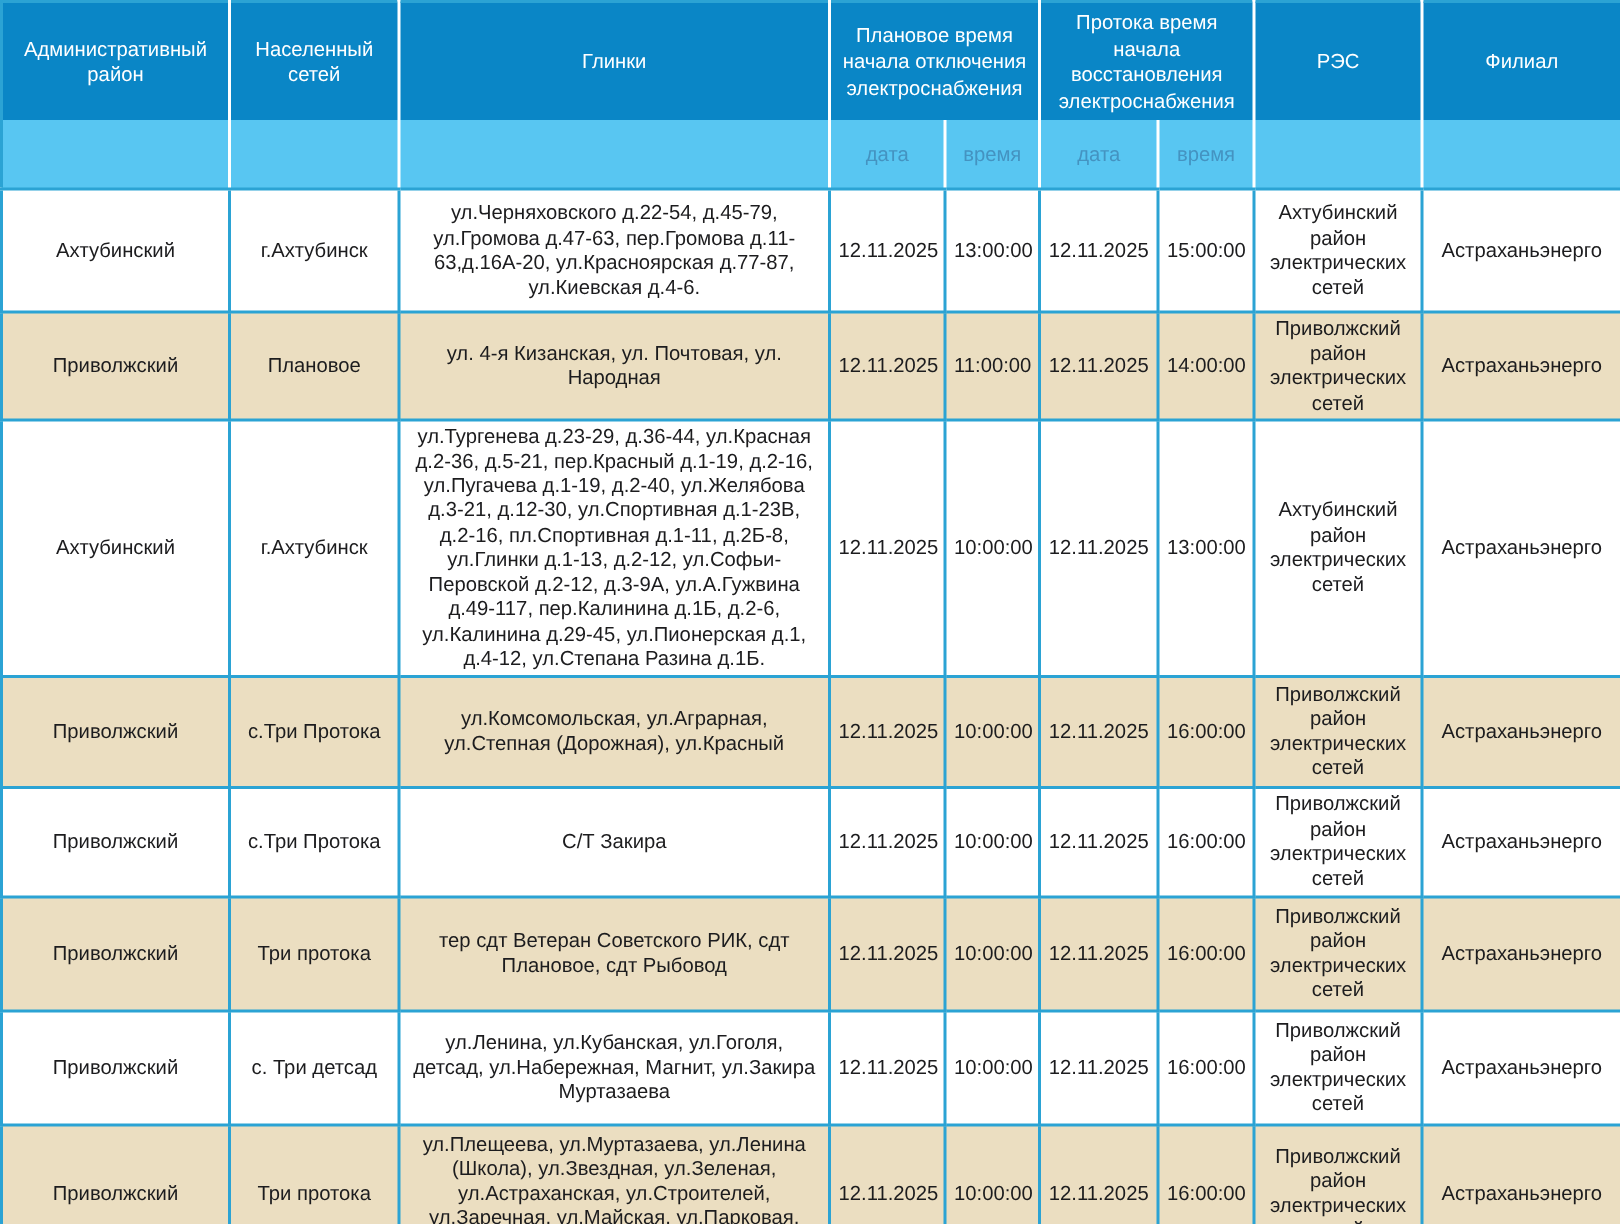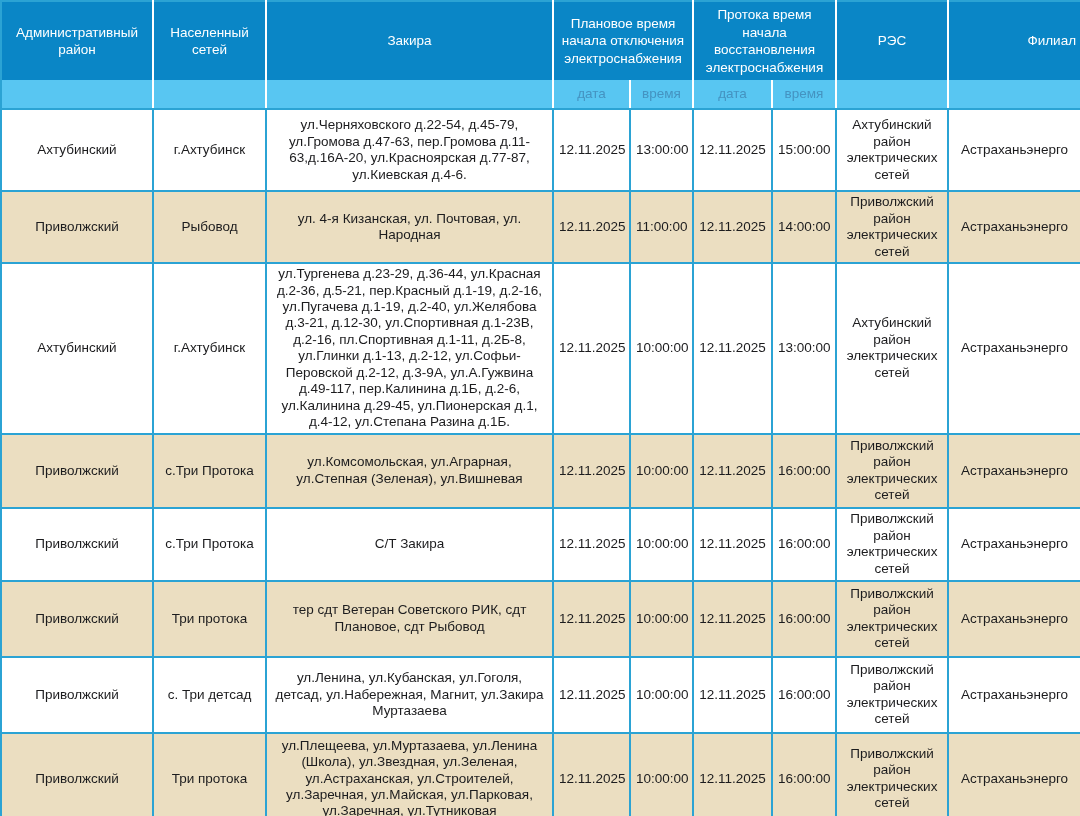--- a/index.html
+++ b/index.html
@@ -25,23 +25,23 @@
   
   thead th{
     background:var(--header-bg);
     color:#ffffff;
     font-size:13.5px;
     font-weight:normal;
     text-align:center;vertical-align:middle;
     padding:4px 4px;line-height:1.3;
     border:0;border-right:2px solid #fff;
   }
-  thead th:last-child{border-right:2px solid var(--border);text-align:right;}
+  thead th:last-child{border-right:2px solid var(--border);}
   thead tr.head-main{height:79px;}
-  thead tr.head-sub{height:29px;}
+  thead tr.head-sub{height:46px;}
   thead tr.head-sub th{
     background:var(--sub-bg);
     color:var(--sub-text);
     font-weight:normal;
     font-size:13.5px;
     border-bottom:2px solid var(--border);
   }
   
   tbody td{
     border:2px solid var(--border);
@@ -73,21 +73,21 @@
     <col style="width:63px">
     <col style="width:79px">
     <col style="width:64px">
     <col style="width:112px">
     <col style="width:133px">
   </colgroup>
   <thead>
     <tr class="head-main">
       <th>Административный район</th>
       <th>Населенный сетей</th>
-      <th>Закира</th>
+      <th>Глинки</th>
       <th colspan="2">Плановое время начала отключения электроснабжения</th>
       <th colspan="2">Протока время начала восстановления электроснабжения</th>
       <th>РЭС</th>
       <th>Филиал</th>
     </tr>
     <tr class="head-sub">
       <th></th>
       <th></th>
       <th></th>
       <th>дата</th>
@@ -106,21 +106,21 @@
     <td>12.11.2025</td>
     <td>13:00:00</td>
     <td>12.11.2025</td>
     <td>15:00:00</td>
     <td>Ахтубинский район электрических сетей</td>
     <td>Астраханьэнерго</td>
   </tr>
 
   <tr>
     <td>Приволжский</td>
-    <td>Рыбовод</td>
+    <td>Плановое</td>
     <td>ул. 4-я Кизанская, ул. Почтовая, ул. Народная</td>
     <td>12.11.2025</td>
     <td>11:00:00</td>
     <td>12.11.2025</td>
     <td>14:00:00</td>
     <td>Приволжский район электрических сетей</td>
     <td>Астраханьэнерго</td>
   </tr>
 
   <tr>
@@ -131,21 +131,21 @@
     <td>10:00:00</td>
     <td>12.11.2025</td>
     <td>13:00:00</td>
     <td>Ахтубинский район электрических сетей</td>
     <td>Астраханьэнерго</td>
   </tr>
 
   <tr>
     <td>Приволжский</td>
     <td>с.Три Протока</td>
-    <td>ул.Комсомольская, ул.Аграрная, ул.Степная (Зеленая), ул.Вишневая</td>
+    <td>ул.Комсомольская, ул.Аграрная, ул.Степная (Дорожная), ул.Красный</td>
     <td>12.11.2025</td>
     <td>10:00:00</td>
     <td>12.11.2025</td>
     <td>16:00:00</td>
     <td>Приволжский район электрических сетей</td>
     <td>Астраханьэнерго</td>
   </tr>
 
   <tr>
     <td>Приволжский</td>

